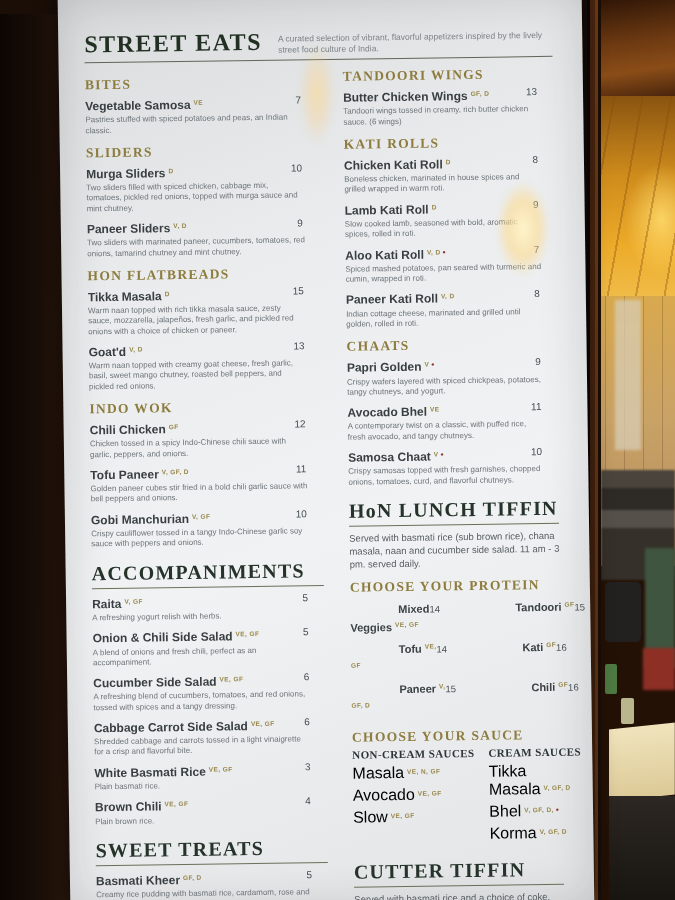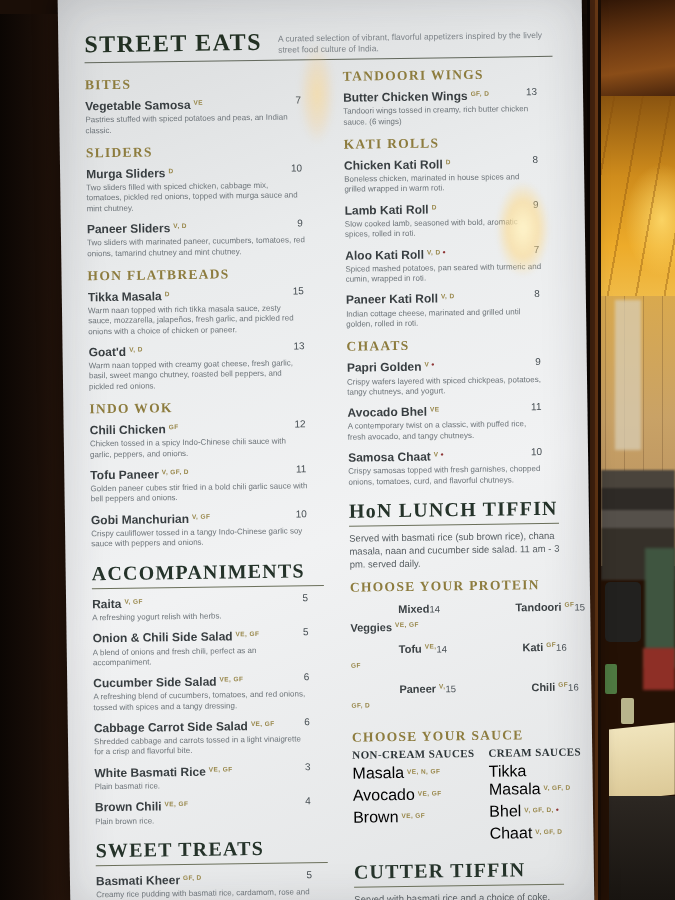--- a/index.html
+++ b/index.html
@@ -263,27 +263,27 @@
         </div>
       </div>
 
       <div>
         <div class="shead" style="margin-top:14px;">CHOOSE YOUR SAUCE</div>
         <div class="sauce-cols">
           <div class="sauce-col">
             <div class="scol-title">NON-CREAM SAUCES</div>
             <div class="sitem"><span class="sname">Masala</span><span class="itags">VE, N, GF</span></div>
             <div class="sitem"><span class="sname">Avocado</span><span class="itags">VE, GF</span></div>
-            <div class="sitem"><span class="sname">Brown</span><span class="itags">VE, GF</span></div>
+            <div class="sitem"><span class="sname">Slow</span><span class="itags">VE, GF</span></div>
           </div>
           <div class="sauce-col">
             <div class="scol-title">CREAM SAUCES</div>
             <div class="sitem"><span class="sname">Tikka Masala</span><span class="itags">V, GF, D</span></div>
             <div class="sitem"><span class="sname">Bhel</span><span class="itags">V, GF, D,</span><span class="idot">•</span></div>
-            <div class="sitem"><span class="sname">Chaat</span><span class="itags">V, GF, D</span></div>
+            <div class="sitem"><span class="sname">Korma</span><span class="itags">V, GF, D</span></div>
           </div>
         </div>
       </div>
 
       <div>
         <div class="btitle">CUTTER TIFFIN</div>
         <hr class="brule">
         <div class="tiffin-desc">Served with basmati rice and a choice of coke, diet coke or sprite. FLHS lunch.</div>
         <div class="item">
           <div class="iline" style="margin-bottom:8px;"><span class="iname">Chicken Tikka Masala</span><span class="itags">GF, D</span><span class="iprice">8</span></div>

